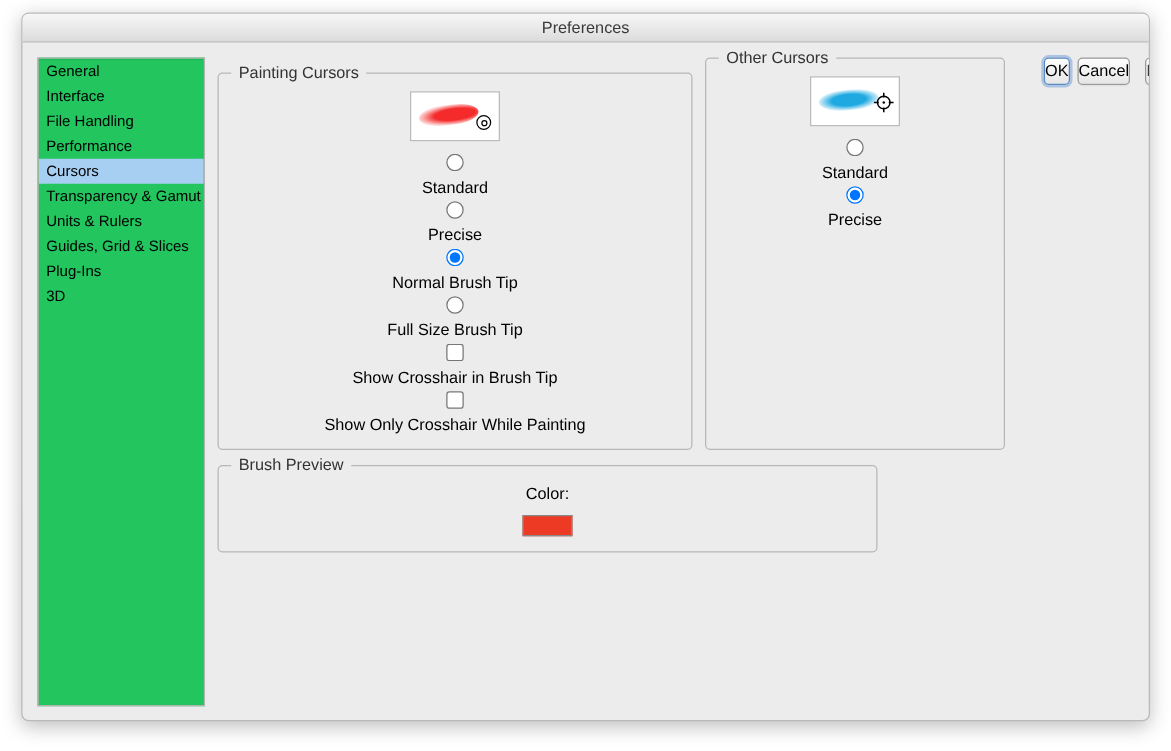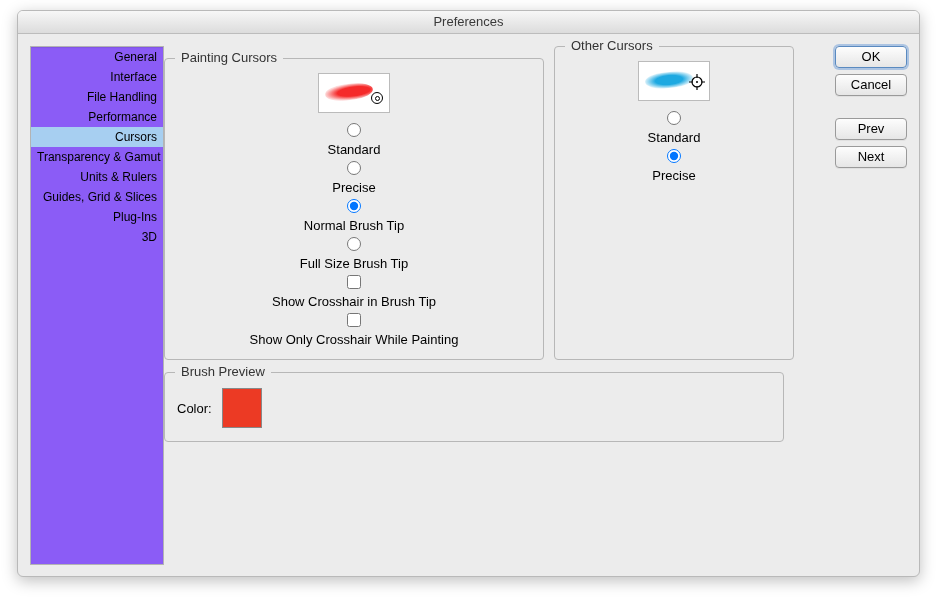--- a/index.html
+++ b/index.html
@@ -33,28 +33,28 @@
     border-bottom: 1px solid #bcbcbc;
   }
   .body {
     display: flex;
     padding: 12px;
     box-sizing: border-box;
     height: calc(100% - 22px);
   }
   .sidebar {
     width: 134px;
-    background: #8b5cf6;
+    background: #22c55e;
     border: 1px solid #b3b3b3;
     box-shadow: inset 0 1px 1px rgba(0,0,0,0.08);
     flex-shrink: 0;
+    margin-right: 10px;
     height: 100%;
     overflow: hidden;
     box-sizing: border-box;
-    text-align: right;
   }
   .sidebar-item {
     padding: 2px 6px;
     font-size: 12px;
     line-height: 16px;
     cursor: default;
     white-space: nowrap;
   }
   .sidebar-item.selected {
     background: #a7cff1;
@@ -157,36 +157,37 @@
     font-size: 13px;
     cursor: default;
     flex-direction: column;
   }
   input[type=radio], input[type=checkbox] {
     margin: 0;
     width: 14px;
     height: 14px;
   }
   .brush-preview-group {
-    width: 620px;
+    width: 528px;
     height: 70px;
     display: flex;
     align-items: center;
     gap: 10px;
+    flex-direction: column;
   }
   .color-swatch {
     width: 38px;
     height: 38px;
     border: 1px solid #888;
     background: #ec3a24;
   }
   .buttons {
     width: 72px;
     display: flex;
-    flex-direction: column;
+    flex-direction: row;
     gap: 6px;
     flex-shrink: 0;
   }
   .btn {
     height: 20px;
     line-height: 20px;
     text-align: center;
     font-size: 13px;
     border: 1px solid #9a9a9a;
     border-radius: 4px;

